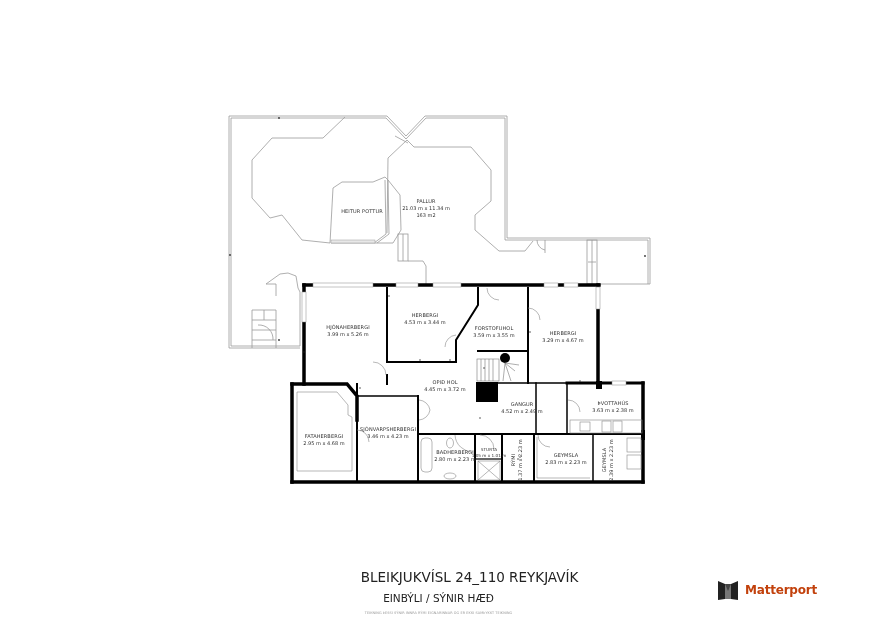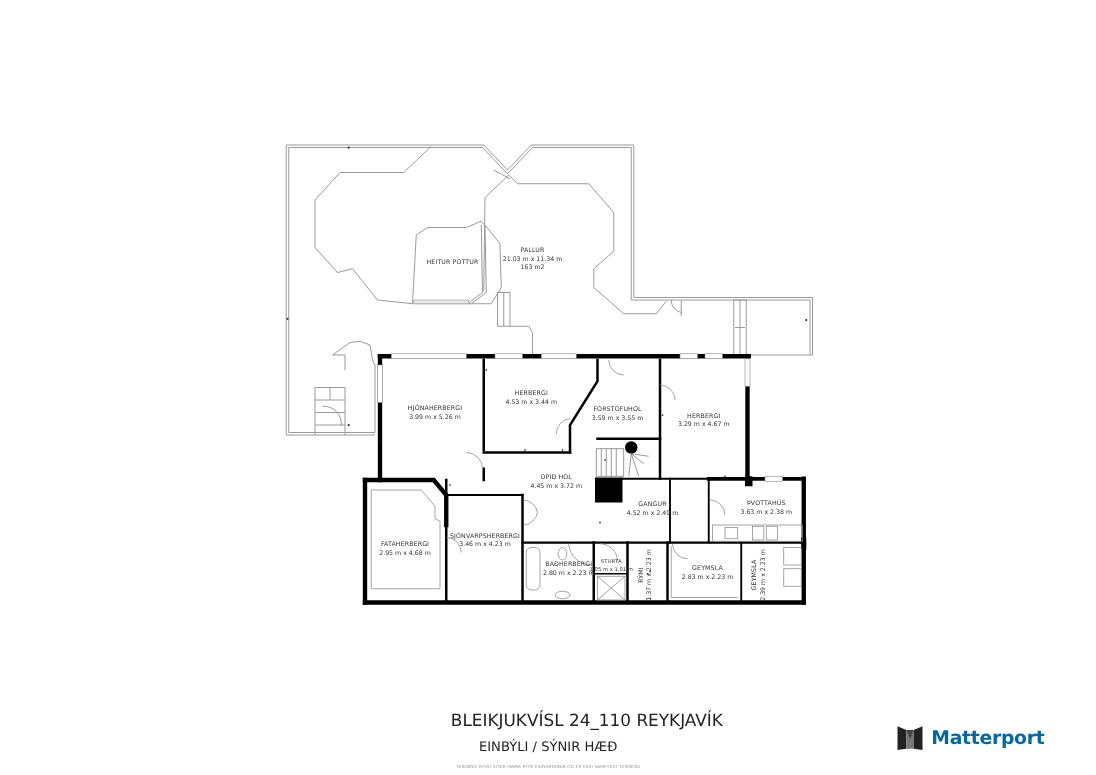--- a/index.html
+++ b/index.html
@@ -7,21 +7,21 @@
     #plan { position: absolute; left: 0; top: 0; width: 877px; height: 620px; }
     .lbl { position: absolute; transform: translate(-50%, -50%); text-align: center; color: #333; font-size: 5px; line-height: 7px; white-space: nowrap; font-family: "DejaVu Sans", sans-serif; }
     .lbl .nm { display: block; letter-spacing: 0.1px; }
     .lbl .dm { display: block; }
     .lbl.vert { transform: translate(-50%, -50%) rotate(-90deg); }
     .title { position: absolute; left: 0; width: 877px; text-align: center; color: #222; font-family: "DejaVu Sans", sans-serif; }
     .t1 { top: 569px; font-size: 13.5px; left: 15px; width: 877px; padding-left: 16px; }
     .t2 { top: 592px; font-size: 10.5px; }
     .t3 { top: 611px; font-size: 3.4px; color: #999; letter-spacing: 0.1px; }
     .brand { position: absolute; left: 717px; top: 578px; height: 24px; display: flex; align-items: center; gap: 6px; }
-    .brand-name { font-family: "DejaVu Sans", sans-serif; font-weight: bold; font-size: 15px; color: #0369a1; letter-spacing: -0.2px; }
+    .brand-name { font-family: "DejaVu Sans", sans-serif; font-weight: bold; font-size: 12px; color: #c2410c; letter-spacing: -0.2px; }
   </style>
 </head>
 <body>
 
 <svg id="plan" viewBox="0 0 877 620" xmlns="http://www.w3.org/2000/svg">
 
   <g fill="none" stroke="#9a9a9a" stroke-width="0.8">
 
     <polyline points="229,348 229,116 387,116 406,136 425,116 507,116 507,238 535,238 650,238 650,284"></polyline>
     <polyline points="231,346 231,118 386,118 406,139 426,118 505,118 505,240 535,240 648,240 648,284"></polyline>

